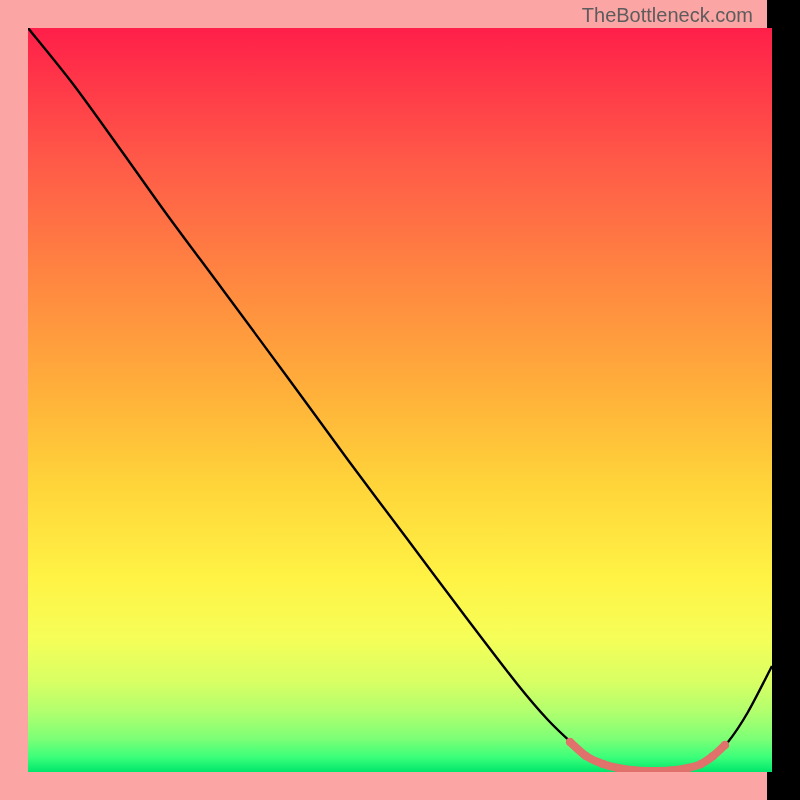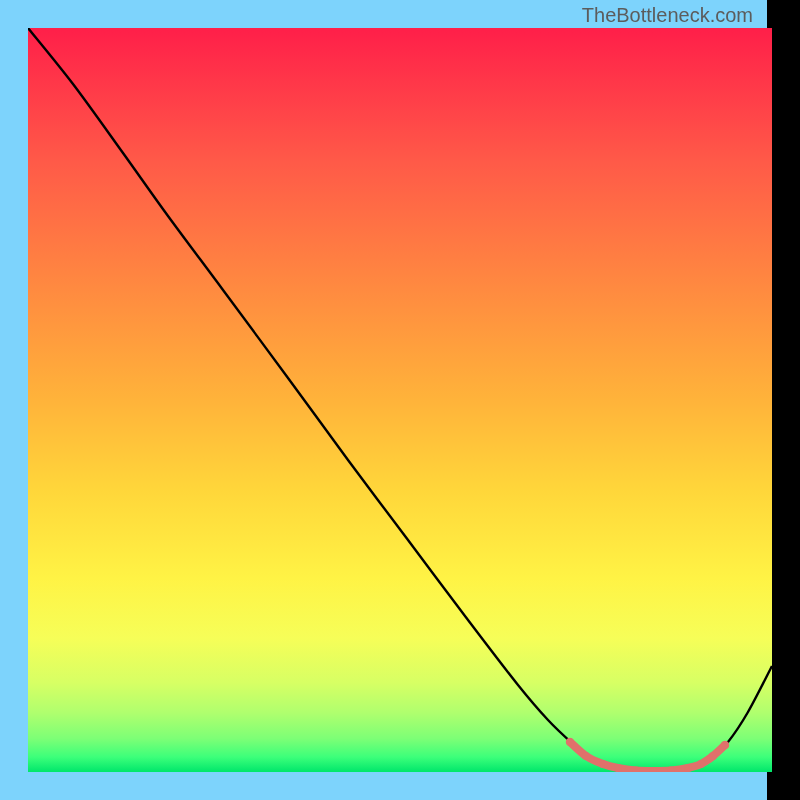--- a/index.html
+++ b/index.html
@@ -8,21 +8,21 @@
     background: #000000;
     width: 800px;
     height: 800px;
     overflow: hidden;
     position: relative;
   }
   .container {
     width: 767px;
     height: 800px;
     position: relative;
-    background: #7dd3fc;
+    background: #fca5a5;
   }
   .watermark {
     position: absolute;
     top: 4px;
     right: 14px;
     color: #5c5c5c;
     font-family: Arial, Helvetica, sans-serif;
     font-size: 20px;
     font-weight: 500;
     z-index: 10;

